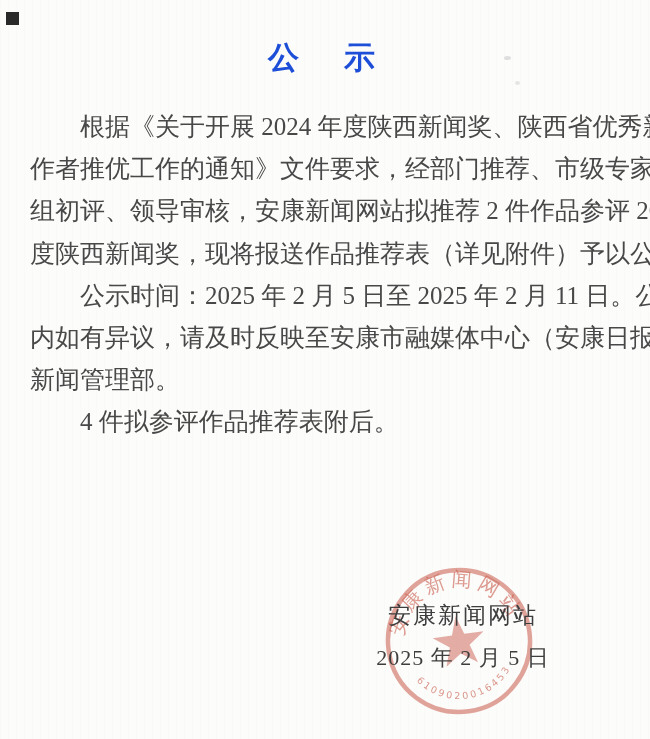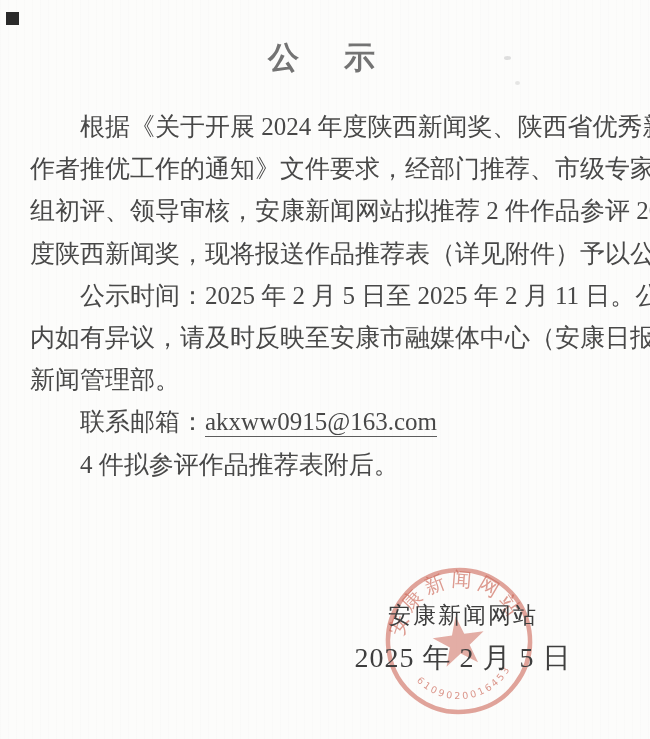--- a/index.html
+++ b/index.html
@@ -49,21 +49,21 @@
     width: 5px;
     height: 4px;
     background: rgba(90,90,95,0.14);
     border-radius: 50%;
   }
   .doc-title {
     padding-top: 36px;
     text-align: center;
     font-size: 31px;
     font-weight: bold;
-    color: #737373;
+    color: #1d4ed8;
     letter-spacing: 7px;
     line-height: 44px;
   }
   .body-text {
     width: 592px;
     margin: 26px 28px 0 30px;
     font-size: 25px;
     line-height: 42.2px;
   }
   .bline {
@@ -100,21 +100,21 @@
     text-align: center;
     color: #3e3e3e;
   }
   .signature-name {
     font-size: 23px;
     letter-spacing: 2px;
     line-height: 26px;
   }
   .signature-date {
     margin-top: 16px;
-    font-size: 28px;
+    font-size: 22px;
     letter-spacing: 1px;
     line-height: 26px;
   }
 </style>
 </head>
 <body>
 
 <div class="page">
 
   <div class="artifact-square"></div>
@@ -128,23 +128,20 @@
       <div class="bline indent">根据《关于开展 2024 年度陕西新闻奖、陕西省优秀新闻工</div>
       <div class="bline">作者推优工作的通知》文件要求，经部门推荐、市级专家评审</div>
       <div class="bline">组初评、领导审核，安康新闻网站拟推荐 2 件作品参评 2024 年</div>
       <div class="bline plain">度陕西新闻奖，现将报送作品推荐表（详见附件）予以公示。</div>
     </div>
     <div>
       <div class="bline indent">公示时间：2025 年 2 月 5 日至 2025 年 2 月 11 日。公示期</div>
       <div class="bline">内如有异议，请及时反映至安康市融媒体中心（安康日报社）</div>
       <div class="bline plain">新闻管理部。</div>
     </div>
-    <div class="bline plain indent">
-      <span>联系邮箱：</span><span class="email-address">akxww0915@163.com</span>
-    </div>
     <div class="bline plain indent">4 件拟参评作品推荐表附后。</div>
   </div>
 
   <svg class="seal-svg" viewBox="0 0 160 160" xmlns="http://www.w3.org/2000/svg" xmlns:xlink="http://www.w3.org/1999/xlink">
     <defs>
       <path id="arcTop" d="M 26.6,98 A 56,56 0 1 1 133.4,98" fill="none"></path>
       <path id="arcBottom" d="M 30,110 A 58.5,58.5 0 0 0 130,110" fill="none"></path>
     </defs>
     <circle cx="80" cy="80" r="71" fill="none" stroke="#c85948" stroke-width="4.5" opacity="0.62"></circle>
     <polygon points="80,55 86.2,73.5 105.7,73.7 90,85.2 95.9,103.8 80,92.5 64.1,103.8 70,85.2 54.3,73.7 73.8,73.5" fill="#c85948" opacity="0.55"></polygon>

